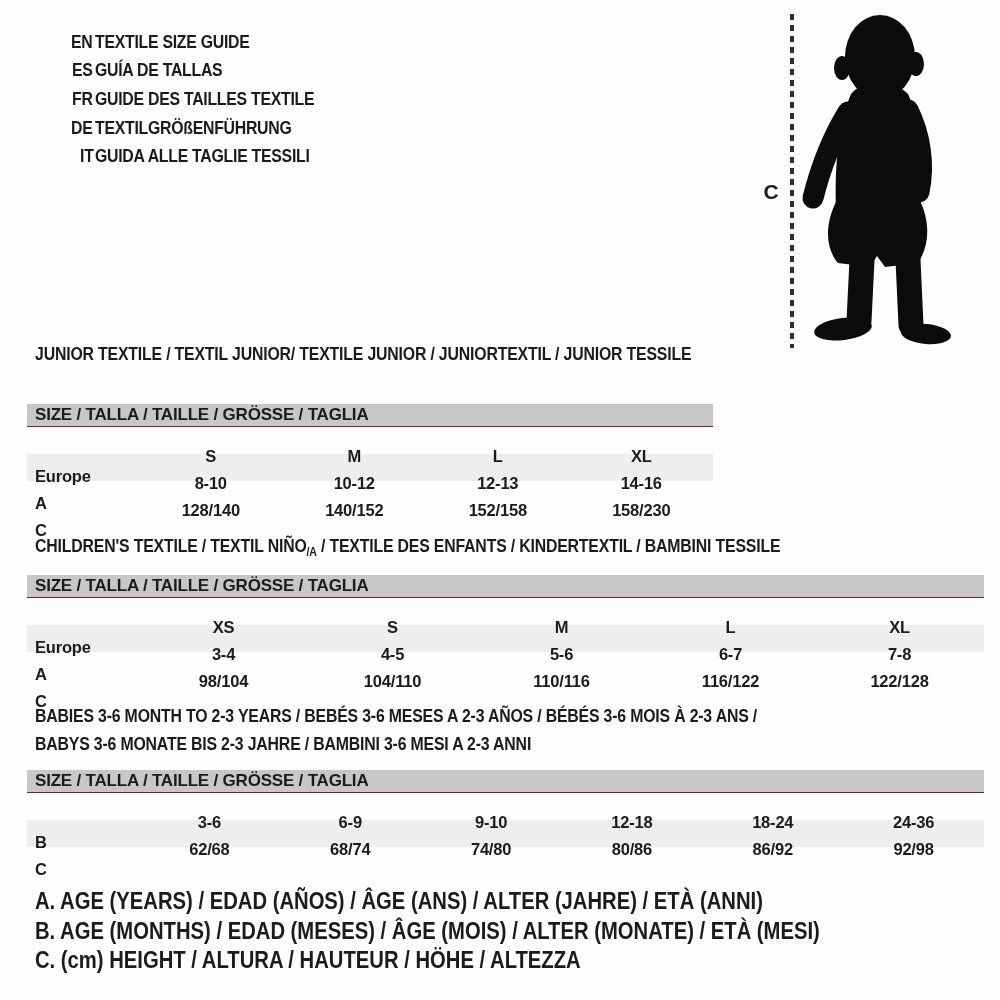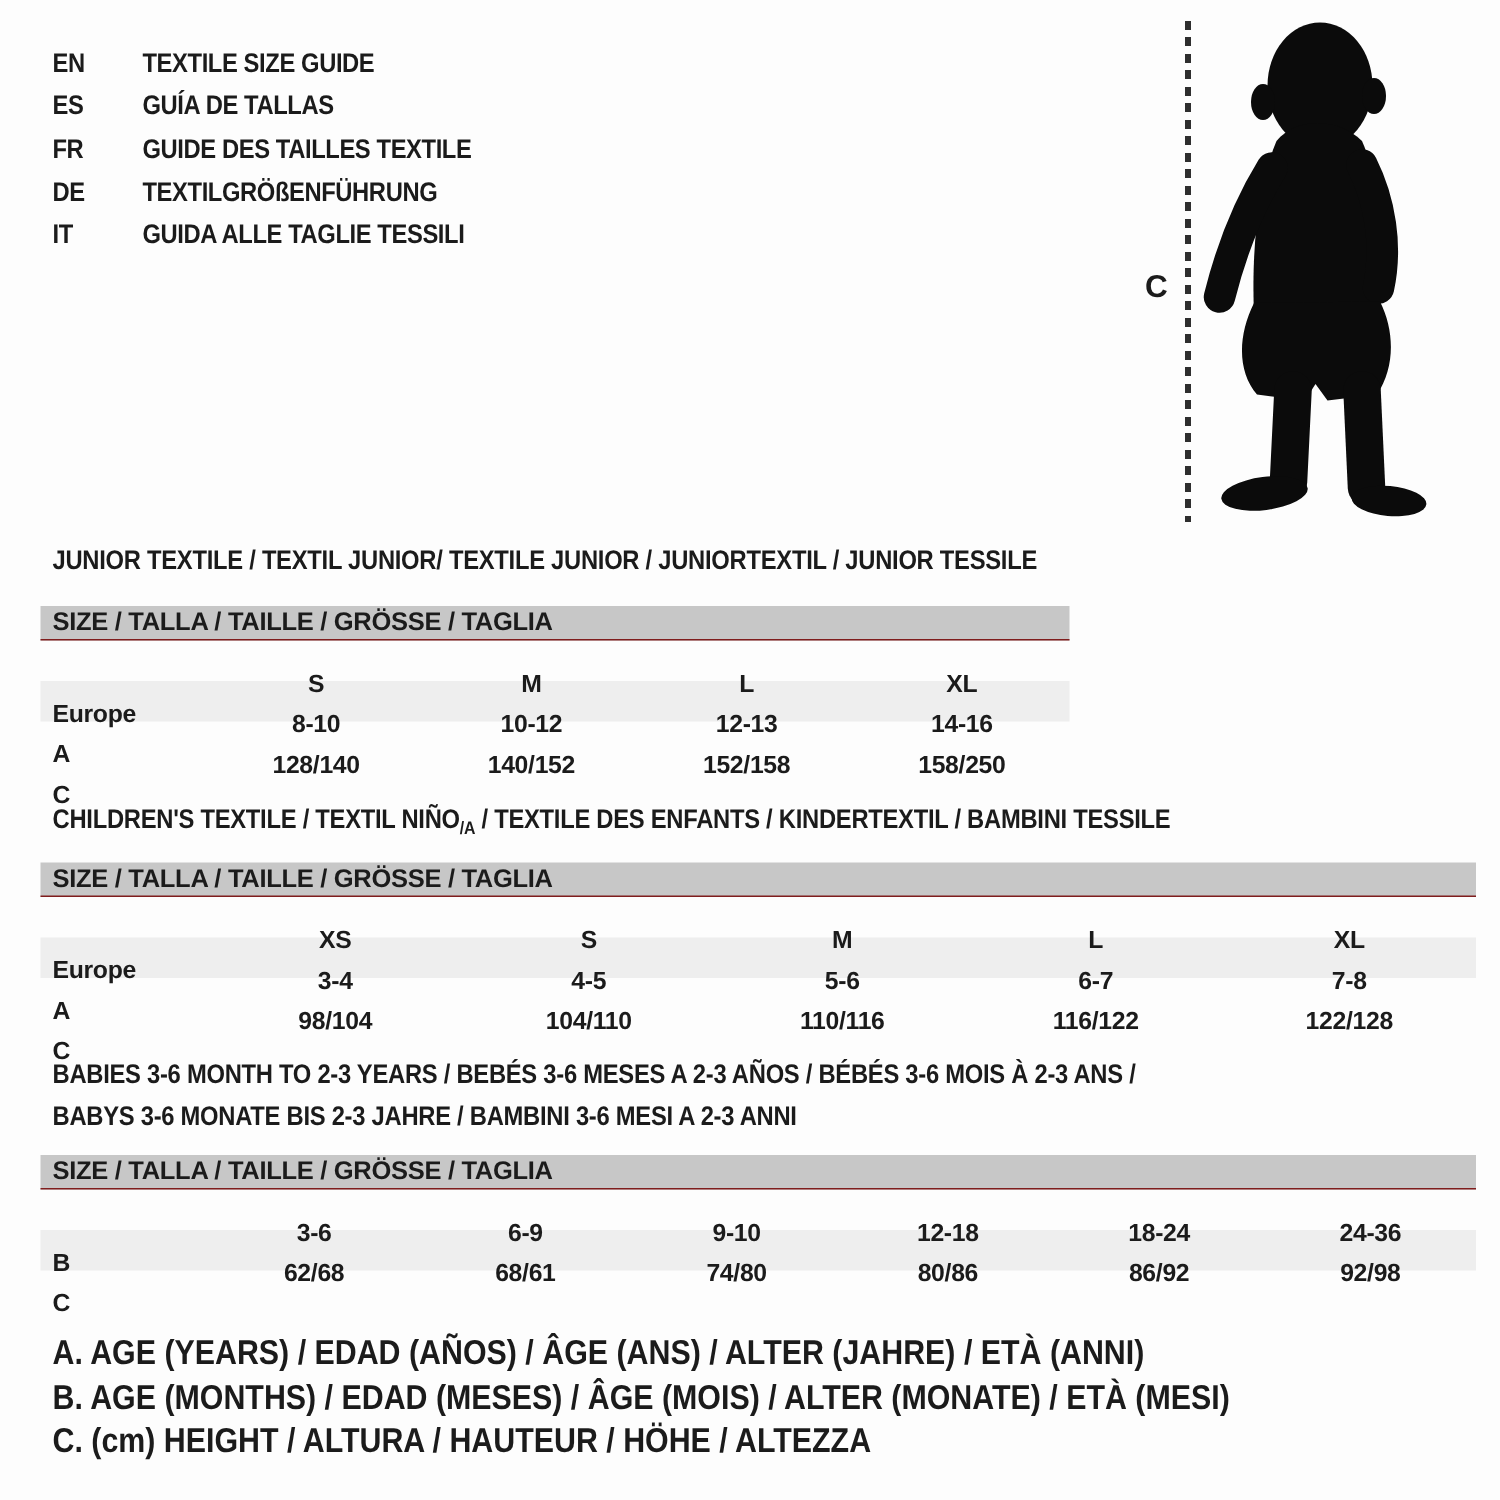--- a/index.html
+++ b/index.html
@@ -14,21 +14,21 @@
     -webkit-font-smoothing:antialiased;
   }
   .page { position:absolute; inset:0; background:#fdfdfd; }
 
   
   .cond { display:inline-block; transform:scaleX(0.88); transform-origin:0 50%; white-space:nowrap; }
 
   
   .lang-list { position:absolute; left:35px; top:28px; font-weight:700; font-size:18px; letter-spacing:-0.3px; }
   .lang-row { display:flex; height:28.6px; align-items:center; }
-  .lang-code { width:60px; }
+  .lang-code { width:60px;text-align:right; }
 
   
   .height-line {
     position:absolute; left:790px; top:14px; width:4px; height:334px;
     background:repeating-linear-gradient(to bottom, #2e2e2e 0 6px, transparent 6px 11px);
   }
   .height-label { position:absolute; left:760px; top:180px; width:22px; text-align:center;
     font-size:21px; font-weight:700; }
   .baby-svg { position:absolute; left:795px; top:8px; }
 
@@ -45,21 +45,21 @@
   .trow { display:grid; height:27px; align-items:center; font-size:16.5px; letter-spacing:-0.2px; }
   .trow.shaded { background:#eeeeee; }
   .tlabel { padding-left:8px; text-align:left;margin-top:40px; }
   .tcell { text-align:center; }
   .cols4 { grid-template-columns:112px repeat(4,1fr); }
   .cols5 { grid-template-columns:112px repeat(5,1fr); }
   .cols6 { grid-template-columns:112px repeat(6,1fr); }
   #junior-table   { left:27px; top:404px; width:686px; }
   #children-table { left:27px; top:575px; width:957px; }
   #babies-table   { left:27px; top:770px; width:957px; }
-  #junior-heading   { top:363px; }
+  #junior-heading   { top:344px; }
   #children-heading { top:536px; }
   #babies-heading-1 { top:706px; }
   #babies-heading-2 { top:734px; }
 
   
   .legend { position:absolute; left:35px; top:887px; font-size:23px; font-weight:700; }
   .legend-line { display:block; height:29.5px; line-height:29.5px; }
 </style>
 </head>
 <body>
@@ -124,21 +124,21 @@
       <span class="tcell">8-10</span>
       <span class="tcell">10-12</span>
       <span class="tcell">12-13</span>
       <span class="tcell">14-16</span>
     </div>
     <div class="trow cols4">
       <span class="tlabel">C</span>
       <span class="tcell">128/140</span>
       <span class="tcell">140/152</span>
       <span class="tcell">152/158</span>
-      <span class="tcell">158/250</span>
+      <span class="tcell">158/230</span>
     </div>
   </div>
 
   <h2 class="sec-heading" id="children-heading">
     <span class="cond"><span>CHILDREN'S TEXTILE / TEXTIL NIÑO</span><span class="sub-small">/A</span><span> / TEXTILE DES ENFANTS / KINDERTEXTIL / BAMBINI TESSILE</span></span>
   </h2>
   <div class="size-table" id="children-table">
     <div class="size-bar">SIZE / TALLA / TAILLE / GRÖSSE / TAGLIA</div>
     <div class="trow cols5">
       <span class="tlabel">Europe</span>
@@ -179,21 +179,21 @@
       <span class="tcell">3-6</span>
       <span class="tcell">6-9</span>
       <span class="tcell">9-10</span>
       <span class="tcell">12-18</span>
       <span class="tcell">18-24</span>
       <span class="tcell">24-36</span>
     </div>
     <div class="trow cols6 shaded">
       <span class="tlabel">C</span>
       <span class="tcell">62/68</span>
-      <span class="tcell">68/61</span>
+      <span class="tcell">68/74</span>
       <span class="tcell">74/80</span>
       <span class="tcell">80/86</span>
       <span class="tcell">86/92</span>
       <span class="tcell">92/98</span>
     </div>
   </div>
 
   <div class="legend">
     <span class="legend-line"><span class="cond">A. AGE (YEARS) / EDAD (AÑOS) / ÂGE (ANS) / ALTER (JAHRE) / ETÀ (ANNI)</span></span>
     <span class="legend-line"><span class="cond">B. AGE (MONTHS) / EDAD (MESES) / ÂGE (MOIS) / ALTER (MONATE) / ETÀ (MESI)</span></span>

